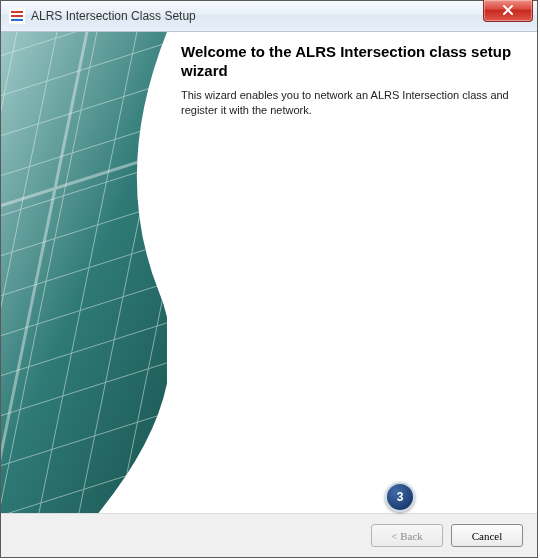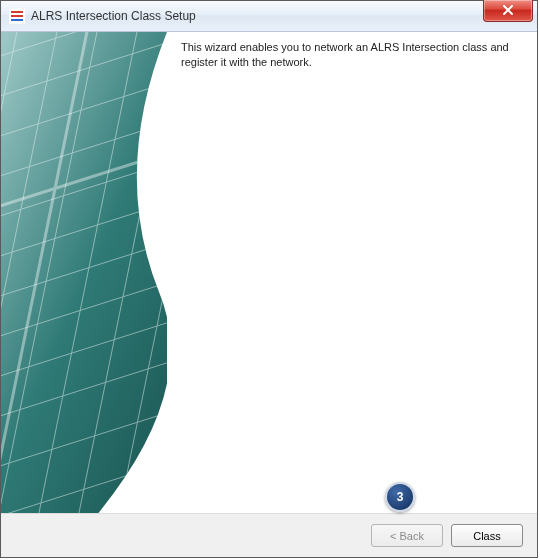--- a/index.html
+++ b/index.html
@@ -102,21 +102,21 @@
     align-items: center;
     justify-content: flex-end;
     padding-right: 14px;
     gap: 8px;
     position: relative;
   }
   .btn {
     min-width: 72px;
     height: 23px;
     font-size: 11px;
-    font-family: Liberation Sans, sans-serif;
+    font-family: Liberation Serif, serif;
     border: 1px solid #8a8a8a;
     border-radius: 3px;
     background: linear-gradient(to bottom, #fdfdfd 0%, #ebebeb 100%);
     color: #000;
     cursor: pointer;
     padding: 0 10px;
   }
   .btn[disabled] {
     color: #8b8b8b;
     border-color: #b5b5b5;
@@ -205,25 +205,26 @@
           </g>
           <g stroke="#ffffff" stroke-width="3" opacity="0.4" fill="none">
             <path d="M-20 180 L200 110"></path>
             <path d="M90 -20 L-20 520"></path>
           </g>
         </g>
       </svg>
     </div>
 
     <div class="main-pane">
+      <div class="heading">Welcome to the ALRS Intersection class setup wizard</div>
       <div class="desc">This wizard enables you to network an ALRS Intersection class and register it with the network.</div>
     </div>
   </div>
 
   <div class="footer">
     <div class="callout" style="top:-32px; right:122px;">
       <span>3</span>
     </div>
     <button class="btn" disabled="">&lt; Back</button>
-    <button class="btn">Class</button>
+    <button class="btn">Cancel</button>
   </div>
 
 </div>
 
 </body></html>

